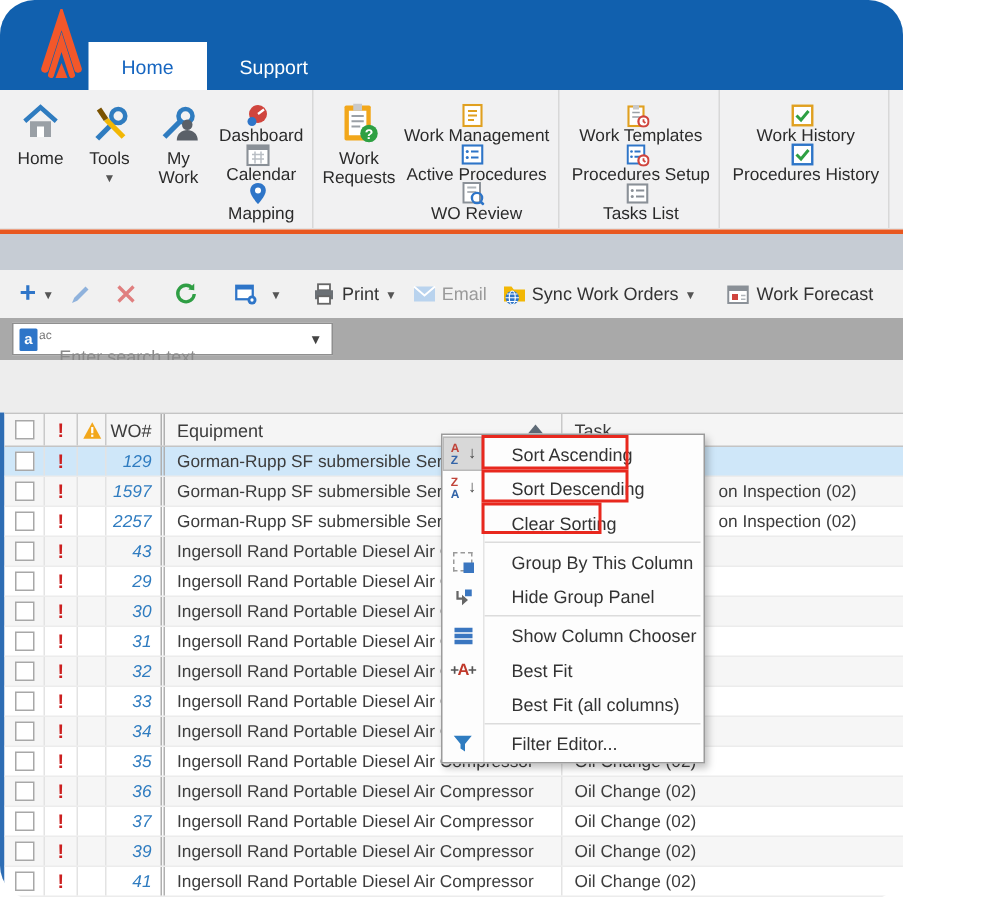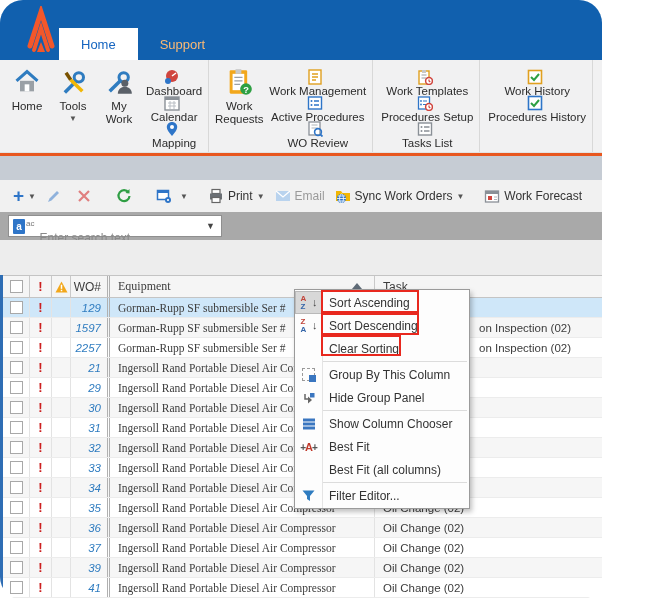--- a/index.html
+++ b/index.html
@@ -6,21 +6,21 @@
   html,body { width:670px; height:600px; overflow:hidden; background:#fff;
     font-family:"Liberation Sans","DejaVu Sans",sans-serif; }
   .app { position:relative; width:602px; height:600px; overflow:hidden;border-radius:23px; }
   .band { position:absolute; left:0; width:670px; }
 
   
   .titlebar { top:0; height:60px; background:#1160ae; }
   .logo { position:absolute; left:24px; top:6px; width:34px; height:50px; }
   .tabs { position:absolute; left:59px; bottom:0; display:flex; }
   .tab { height:32px; padding:0 22px; display:flex; align-items:center;
-         font-size:13px; color:#fdba74; cursor:default; }
+         font-size:13px; color:#ffffff; cursor:default; }
   .tab.active { background:#fff; color:#1565c0; }
 
   
   .ribbon { top:60px; height:93px; background:#f1f1f2; border-bottom:1px solid #e3e3e3;
             display:flex; overflow:hidden; }
   .rgroup { display:flex; align-items:flex-start; padding:4px 2px 2px 4px;
             border-right:1px solid #d8d8d8; height:100%; }
   .bigbtn { width:44px; min-width:40px; height:84px; display:flex; flex-direction:column;
             align-items:center; padding-top:4px; margin:0 1px; }
   .bigbtn .bicon { width:28px; height:28px; flex:none; }
@@ -63,39 +63,39 @@
   .grow.selected { background:#cfe7f9; }
   .ghead { display:flex; height:23px; background:#f5f5f5; border-bottom:1px solid #c4c4c4;
            border-top:1px solid #c4c4c4; font-size:12px; color:#3c3c3c; }
   .gc { border-right:1px solid #e3e3e3; display:flex; align-items:center; overflow:hidden; }
   .ghead .gc { border-right:1px solid #c9c9c9; }
   .c-check { width:27px; justify-content:center; flex:none; }
   .c-alert { width:22px; justify-content:center; flex:none; }
   .c-warn  { width:19px; justify-content:center; flex:none; }
   .c-wo    { width:39px; justify-content:flex-end; padding-right:6px; flex:none;
              border-right:3px double #b0b0b0 !important; }
-  .c-equip { width:265px; padding-left:8px; flex:none; position:relative; white-space:nowrap;font-family:Liberation Serif, serif; }
+  .c-equip { width:265px; padding-left:8px; flex:none; position:relative; white-space:nowrap; }
   .c-task  { flex:1; padding-left:8px; white-space:nowrap; position:relative; }
   .grow .c-wo { color:#2f7cc0;font-style:italic; }
   .grow { border-bottom:1px solid #ececec; }
   .cbox { width:13px; height:13px; background:#fff; border:1px solid #a8a8a8; }
   .bang { color:#cc1f1f; font-weight:bold; font-size:13px; line-height:13px; }
   .sortarrow { position:absolute; right:12px; top:7px; width:0; height:0;
                border-left:5px solid transparent; border-right:5px solid transparent;
                border-bottom:6px solid #5f6b77; }
   .task-offset { padding-left:104px !important; }
 
   
   .menu { position:absolute; left:294px; top:289px; width:176px; background:#fdfdfd;
           border:1px solid #9b9b9b; box-shadow:2px 3px 5px rgba(0,0,0,.25); z-index:20; padding:1px 0; }
   .menu::before { content:""; position:absolute; left:27px; top:0; bottom:0; width:1px; background:#e4e4e4; }
   .mi { display:flex; align-items:center; height:23px; font-size:12px; color:#333; position:relative; }
   .mico { width:27px; height:23px; display:flex; align-items:center; justify-content:center; flex:none; }
   .mico.pressed { background:#d8d8d8; border:1px solid #b9b9b9; }
-  .mlabel { padding-left:7px; white-space:nowrap; }
+  .mlabel { padding-left:19px; white-space:nowrap; }
   .msep { height:1px; background:#dcdcdc; margin:1px 2px 1px 28px; }
   .azicon { position:relative; width:18px; height:16px; font-weight:bold; }
   .azicon .lt { position:absolute; left:1px; font-size:8px; line-height:8px; }
   .azicon .t { top:0; color:#c0443a; } .azicon .b { top:8px; color:#3465a8; }
   .azicon .ar { position:absolute; right:0; top:1px; font-size:11px; color:#444; }
   .bestfit { font-size:10px; font-weight:bold; color:#555; letter-spacing:-1px; }
   .bestfit b { color:#c0392b; font-size:11px; }
   .groupico { position:relative; width:13px; height:13px; border:1px dashed #9a9a9a; }
   .groupico i { position:absolute; right:-2px; bottom:-2px; width:7px; height:7px; background:#3a76c0; }
 
@@ -452,21 +452,21 @@
     </div>
         <div class="grow alt">
       <div class="gc c-check">
             <span class="cbox"></span>
           </div>
       <div class="gc c-alert">
             <span class="bang">!</span>
           </div>
       <div class="gc c-warn"></div>
       <div class="gc c-wo">
-            <span>21</span>
+            <span>43</span>
           </div>
       <div class="gc c-equip">
             <span>Ingersoll Rand Portable Diesel Air Compressor</span>
           </div>
       <div class="gc c-task">
             <span></span>
           </div>
     </div>
         <div class="grow">
       <div class="gc c-check">

